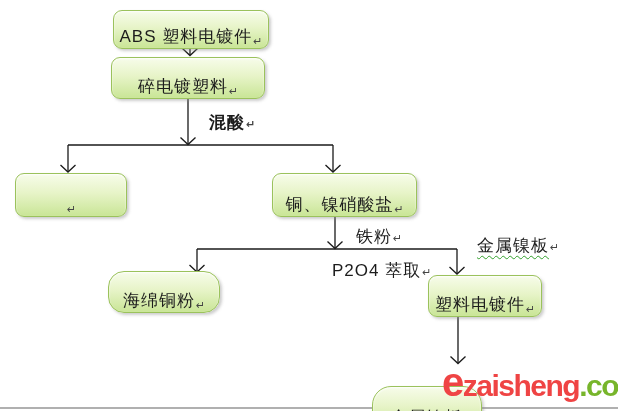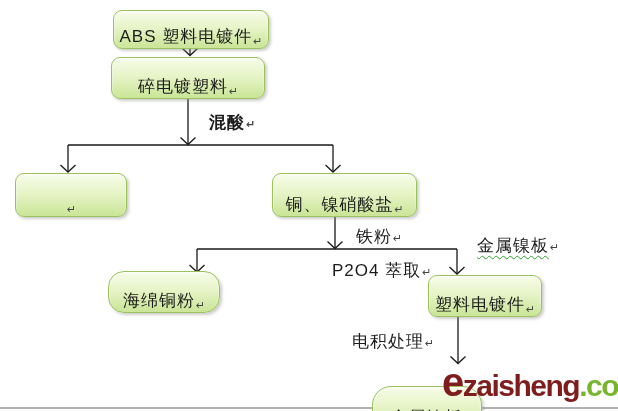--- a/index.html
+++ b/index.html
@@ -27,21 +27,21 @@
     text-decoration:underline wavy #33A02C;
     text-decoration-thickness:1px; text-underline-offset:4px;
     text-decoration-skip-ink:none;
   }
 
   .watermark {
     position:absolute; left:442px; top:364px; z-index:3;
     font-weight:bold; font-size:30px; letter-spacing:-1.5px; line-height:36px;
     white-space:nowrap;
   }
-  .wm-name { color:#7f1d1d; display:inline-block; }
+  .wm-name { color:#ef4444; display:inline-block; }
   .wm-name::first-letter { font-size:40px; }
   .wm-suffix { color:#77B52B; }
 
   .bottom-rule {
     position:absolute; left:0; top:407px; width:618px; height:2px;
     background:#b0b0b0; z-index:0;
   }
 
   
   .n-abs    { left:113px; top:10px;  width:154px; height:37px; }
@@ -148,23 +148,20 @@
   </div>
 
   <div class="edge-label l-p2o4">
     <span>P2O4 萃取</span><span class="ret">↵</span>
   </div>
 
   <div class="edge-label l-jaro">
     <span class="wavy">金属镍板</span><span class="ret">↵</span>
   </div>
 
-  <div class="edge-label l-electro">
-    <span>电积处理</span><span class="ret">↵</span>
-  </div>
 
   <div class="watermark">
     <span class="wm-name">ezaisheng</span><span class="wm-suffix">.com</span>
   </div>
 
   <div class="bottom-rule"></div>
 
 </div>
 
 </body></html>

